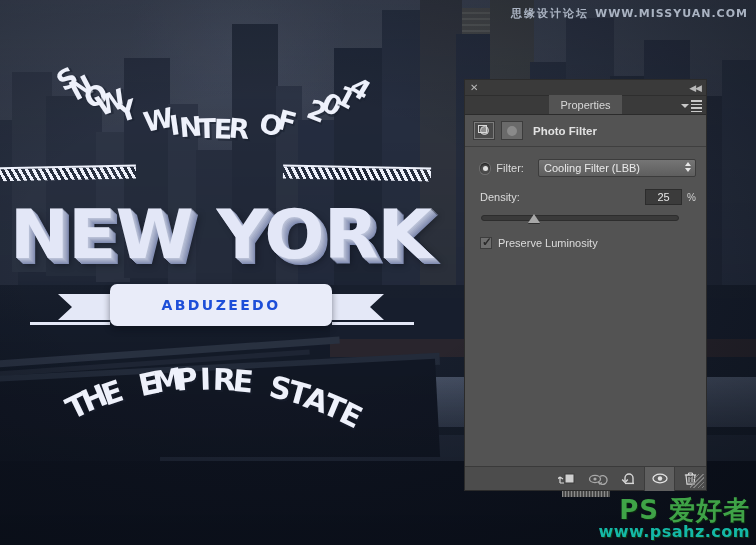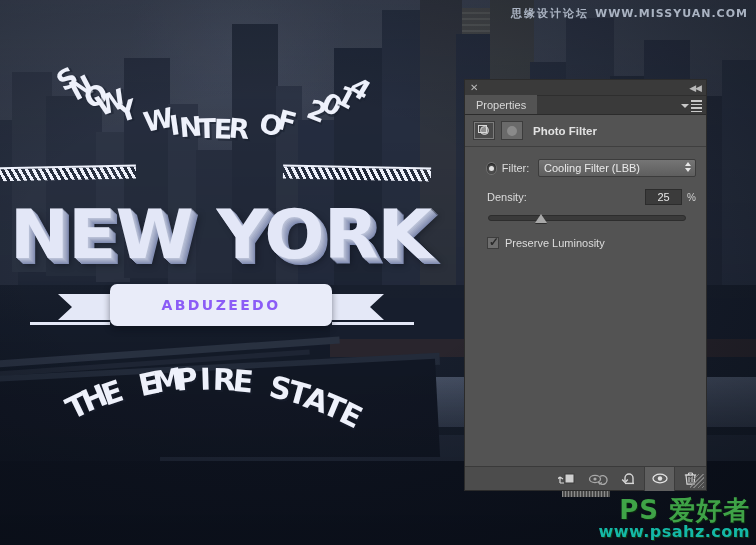--- a/index.html
+++ b/index.html
@@ -132,21 +132,21 @@
   #ribbon .tail.l { left:-52px; clip-path: polygon(0 0,100% 0,100% 100%,0 100%,14px 50%); }
   #ribbon .tail.r { right:-52px; clip-path: polygon(0 0,100% 0,calc(100% - 14px) 50%,100% 100%,0 100%); }
   #ribbon .core {
     position:absolute; left:0; top:0; width:222px; height:42px;
     background:#e9ecf9; border-radius:7px;
     display:flex; align-items:center; justify-content:center;
     box-shadow: 0 3px 7px rgba(8,12,20,.45);
   }
   #ribbon .core span {
     font-family:"DejaVu Sans", sans-serif; font-weight:700;
-    font-size:14px; letter-spacing:2.4px; color:#8b5cf6;
+    font-size:14px; letter-spacing:2.4px; color:#1d4ed8;
   }
   .hrule { position:absolute; top:322px; height:3px; background:#e4e8f7; }
   .hrule.l { left:30px; width:80px; }
   .hrule.r { left:332px; width:82px; }
 
   
   #arc-bottom { position:absolute; left:0; top:336px; width:430px; height:86px; }
   #arc-bottom span {
     position:absolute; left:50%; top:50%;
     font-family:"DejaVu Sans", sans-serif; font-weight:700;
@@ -181,21 +181,21 @@
   }
   #panel-topbar {
     height:16px; background:#3a3a3a; border-bottom:1px solid #2e2e2e;
     display:flex; align-items:center; justify-content:space-between;
     padding:0 5px;
   }
   #panel-topbar .x { color:#b9b9b9; font-size:10px; line-height:1; }
   #panel-topbar .collapse { color:#b9b9b9; font-size:9px; letter-spacing:-1px; }
 
   #tabbar { height:19px; background:#3a3a3a; display:flex; align-items:flex-end;
-    position:relative; border-bottom:1px solid #2b2b2b; }
+    position:relative; border-bottom:1px solid #2b2b2b;justify-content:center; }
   #tab-properties {
     height:19px; padding:0 11px; background:#535353; color:#d8d8d8;
     font-size:11px; display:flex; align-items:center;
   }
   #tabbar .menu { position:absolute; right:4px; top:4px; display:flex; gap:2px; align-items:center; }
   #tabbar .menu .tri { width:0;height:0;border-left:4px solid transparent;border-right:4px solid transparent;border-top:4px solid #c9c9c9; }
   #tabbar .menu .lines { display:flex; flex-direction:column; gap:2px; }
   #tabbar .menu .lines i { display:block; width:11px; height:1.5px; background:#c9c9c9; }
 
   #panel-head { height:32px; display:flex; align-items:center; gap:6px;
@@ -203,21 +203,21 @@
   .thumb-btn { width:22px; height:19px; background:#6a6a6a; border:1px solid #3c3c3c;
     position:relative; display:flex; align-items:center; justify-content:center; }
   .thumb-btn.sel { background:#4a4a4a; box-shadow: inset 0 0 0 1px #7d7d7d; }
   .thumb-btn .circ { width:9px;height:9px;border-radius:50%;background:#8e8e8e;
     border:1px solid #d0d0d0; }
   .thumb-btn .sq { position:absolute; left:4px; top:3px; width:9px;height:8px;
     border:1.5px solid #d8d8d8; }
   .thumb-btn .mask { width:10px;height:10px;border-radius:50%;background:#8a8a8a; }
   #panel-head .title { font-size:11.5px; font-weight:bold; color:#e2e2e2; margin-left:4px; }
 
-  #panel-body { padding:12px 10px 0 22px; position:relative; height:338px; }
+  #panel-body { padding:12px 10px 0 15px; position:relative; height:338px; }
 
   .row { display:flex; align-items:center; margin-bottom:12px; }
   .radio { width:11px; height:11px; border-radius:50%; background:#4e4e4e;
     box-shadow: inset 0 1px 2px rgba(0,0,0,.7), 0 0 0 1px #6f6f6f;
     margin-right:6px; display:flex; align-items:center; justify-content:center; }
   .radio.on::after { content:""; width:5px;height:5px;border-radius:50%;background:#e0e0e0; }
   .lbl { color:#dcdcdc; font-size:11px; }
   .row .lbl.fixed { width:40px; }
 
   select.ps {

